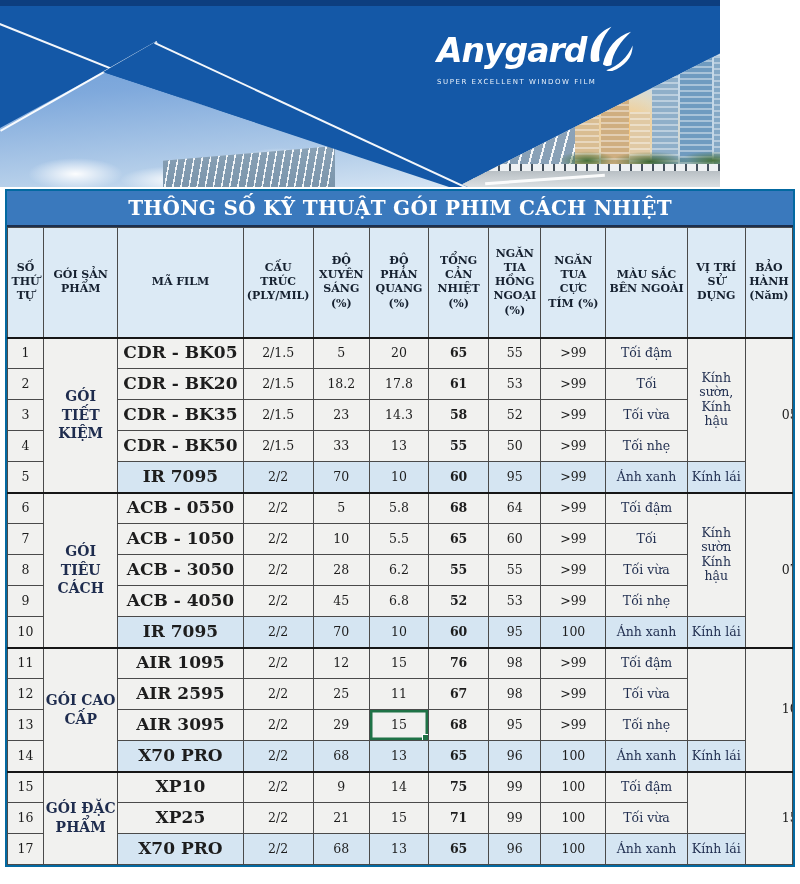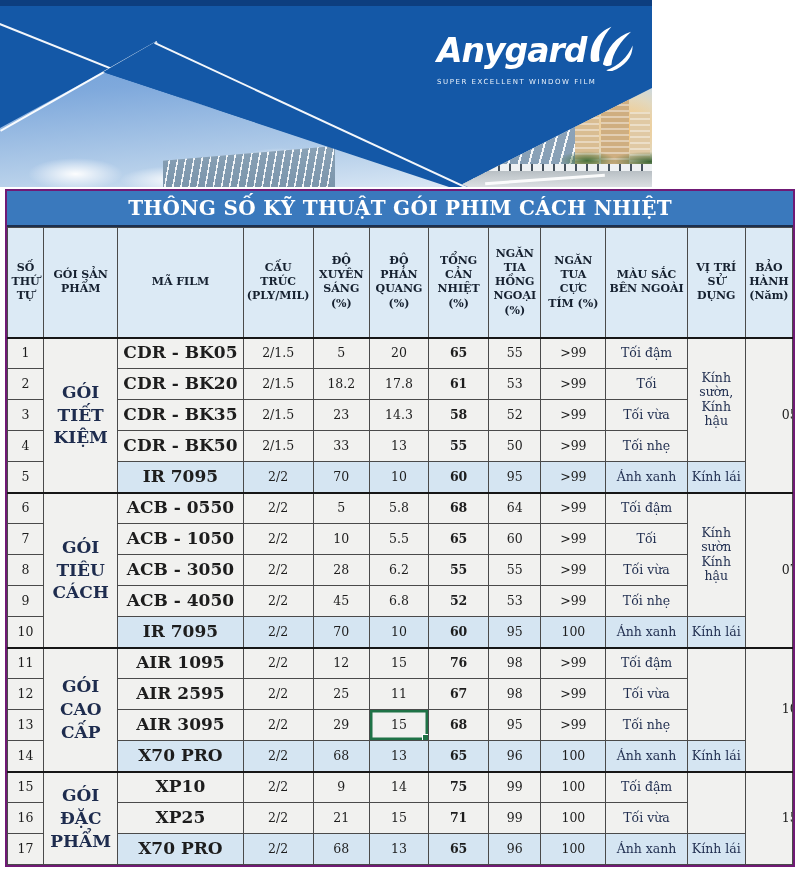--- a/index.html
+++ b/index.html
@@ -4,21 +4,21 @@
 <style>
   * { margin:0; padding:0; box-sizing:border-box; }
   html,body { background:#fff; }
   .page {
     position:relative; width:800px; height:884px; margin:0 auto;
     background:#fff; overflow:hidden;
     font-family:"DejaVu Serif","Liberation Serif",serif;
   }
 
   
-  .banner { position:relative; width:652px; height:187px; background:#1458a7; overflow:hidden; }
+  .banner { position:relative; width:720px; height:187px; background:#1458a7; overflow:hidden; }
   .wline { position:absolute; height:2px; background:rgba(255,255,255,.95); transform-origin:0 0; }
   .wline.l1   { left:0; top:23px;  width:480px; transform:rotate(21.8deg); }
   .wline.chl  { left:0; top:130px; width:180px; transform:rotate(-29.6deg); }
   .wline.chr  { left:155px; top:42px; width:350px; transform:rotate(24.9deg); }
 
   .sky {
     position:absolute; inset:0;
     clip-path:polygon(0 128px, 103px 72px, 455px 188px, 0 188px);
     background:linear-gradient(175deg,#5e93d2 0%,#7fa9dc 40%,#b7d0ea 75%,#e8f1f9 100%);
   }
@@ -72,34 +72,34 @@
   .topstrip { position:absolute; left:0; top:0; width:800px; height:6px; background:#0d3e7f; }
 
   .logo { position:absolute; left:437px; top:34px; color:#fff;
     font-family:"DejaVu Sans","Liberation Sans",sans-serif; }
   .logo-row { display:flex; align-items:flex-start; }
   .logo-word { font-size:33px; font-weight:bold; font-style:italic; letter-spacing:-1px; line-height:1; }
   .logo-swoosh { margin-left:-4px; margin-top:-9px; }
   .logo-tagline { font-size:7px; letter-spacing:1.55px; margin-top:3px; color:#eaf2fb; white-space:nowrap; }
 
   
-  .table-frame { margin:2px 5px 0 5px; border:2px solid #701a75; }
+  .table-frame { margin:2px 5px 0 5px; border:2px solid #0369a1; }
   .title-bar { height:36px; background:#3a79bd; border-bottom:2px solid #1c2f4e;
     display:flex; align-items:center; justify-content:center;
     color:#fff; font-weight:bold; font-size:20px; letter-spacing:.3px; }
   table { border-collapse:collapse; table-layout:fixed; width:100%; }
   th, td { border:1px solid #4a4a4a; text-align:center; vertical-align:middle;
     white-space:pre-line; overflow:hidden; padding:0 1px; }
   thead tr { height:110px; }
   tbody tr { height:31px; }
   th { background:#dceaf5; font-size:11px; font-weight:bold; color:#15202f; line-height:1.3; }
   td { background:#f1f1ef; font-size:12.5px; color:#1d1d1d; line-height:1.15; }
   td.code { font-weight:bold; font-size:17px; }
   td.tser { font-weight:bold; }
-  td.gname { font-weight:bold; color:#1e2c4e; font-size:17px; line-height:1.35; }
+  td.gname { font-weight:bold; color:#1e2c4e; font-size:14px; line-height:1.35; }
   td.color, td.pos { color:#1e2c4e; }
   td.warranty { color:#1d1d1d;padding-left:36px; }
   td.hl { background:#d5e5f2; }
   tr.gfirst > td { border-top:2px solid #161616; }
   thead th { border-bottom:2px solid #161616; }
   td.sel { box-shadow:inset 0 0 0 2.5px #1f7246; position:relative; }
   td.sel::after { content:""; position:absolute; right:-1px; bottom:-1px; width:5px; height:5px;
     background:#1f7246; border:1px solid #fff; }
 </style>
 </head>

